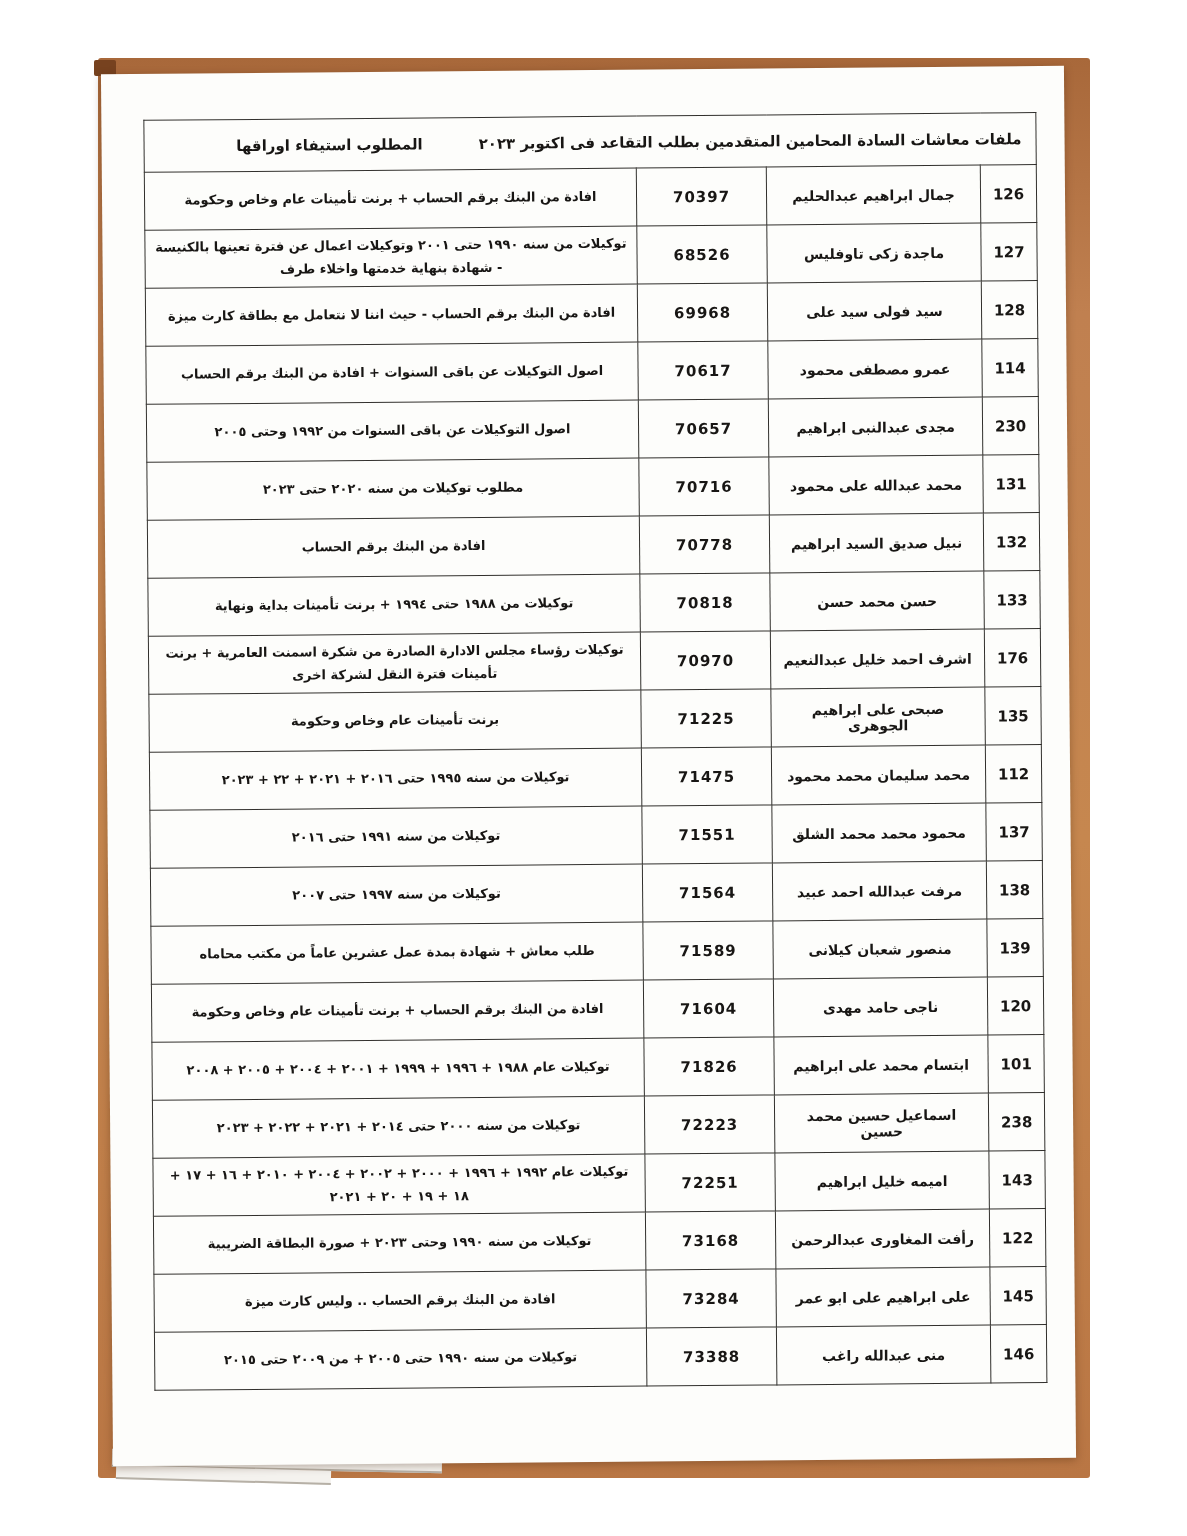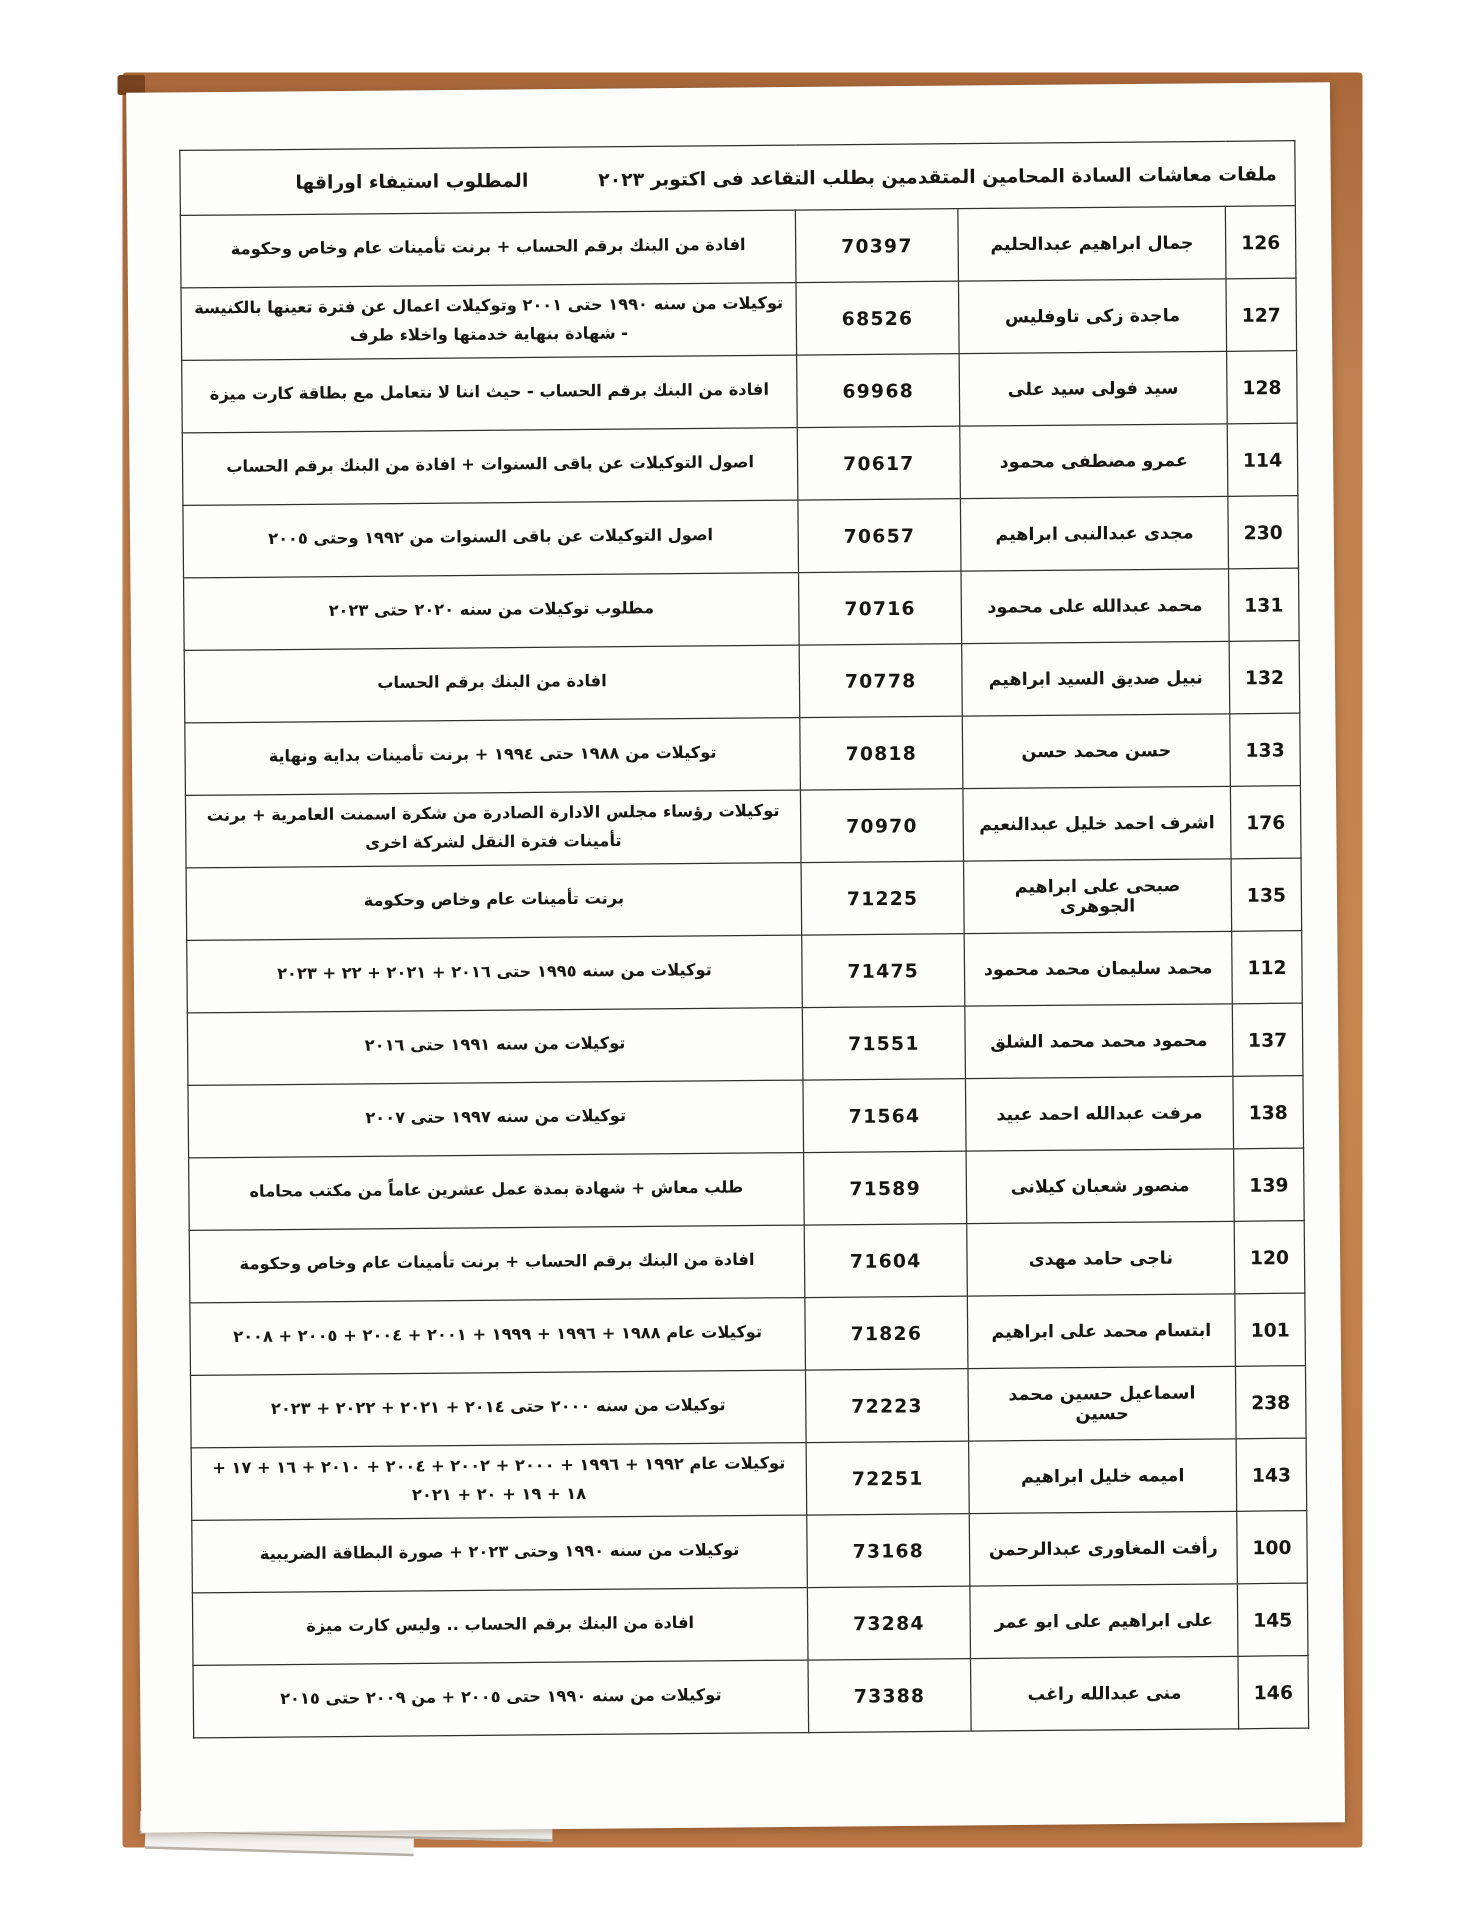--- a/index.html
+++ b/index.html
@@ -228,21 +228,21 @@
   </tr>
 
   <tr>
     <td class="no-cell">143</td>
     <td class="name-cell">اميمه خليل ابراهيم</td>
     <td class="file-cell">72251</td>
     <td class="note-cell">توكيلات عام ١٩٩٢ + ١٩٩٦ + ٢٠٠٠ + ٢٠٠٢ + ٢٠٠٤ + ٢٠١٠ + ١٦ + ١٧ + ١٨ + ١٩ + ٢٠ + ٢٠٢١</td>
   </tr>
 
   <tr>
-    <td class="no-cell">100</td>
+    <td class="no-cell">122</td>
     <td class="name-cell">رأفت المغاورى عبدالرحمن</td>
     <td class="file-cell">73168</td>
     <td class="note-cell">توكيلات من سنه ١٩٩٠ وحتى ٢٠٢٣ + صورة البطاقة الضريبية</td>
   </tr>
 
   <tr>
     <td class="no-cell">145</td>
     <td class="name-cell">على ابراهيم على ابو عمر</td>
     <td class="file-cell">73284</td>
     <td class="note-cell">افادة من البنك برقم الحساب .. وليس كارت ميزة</td>

